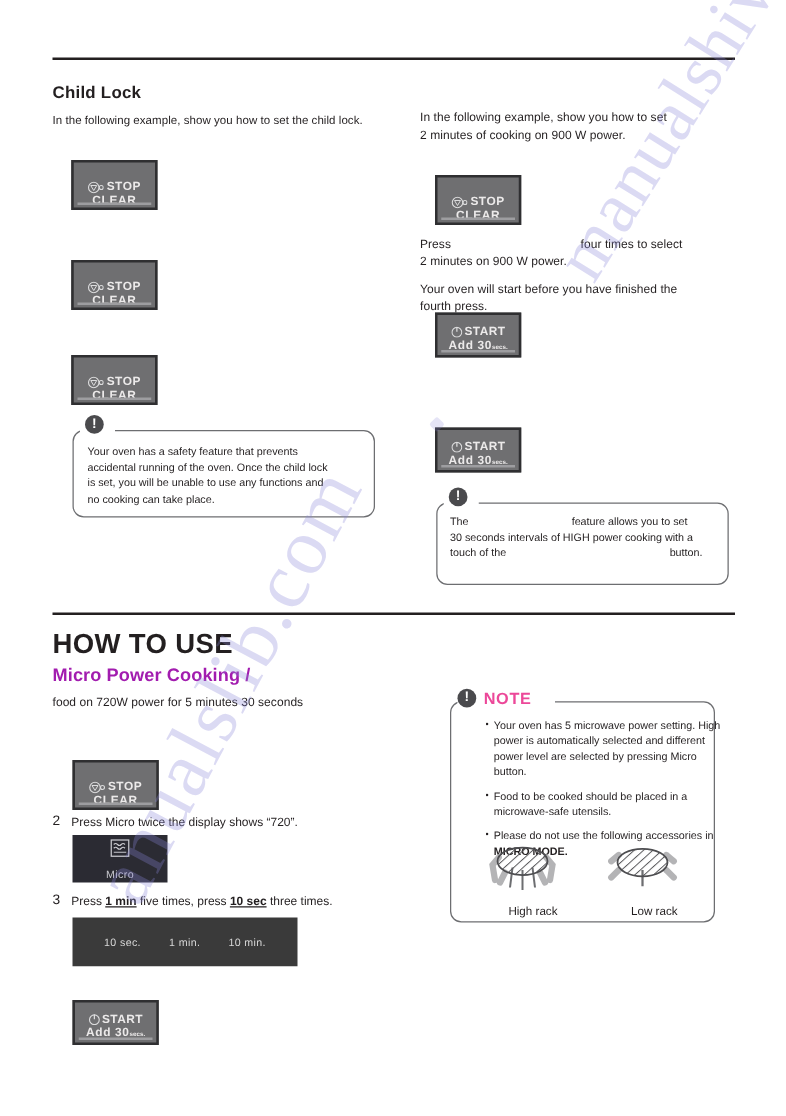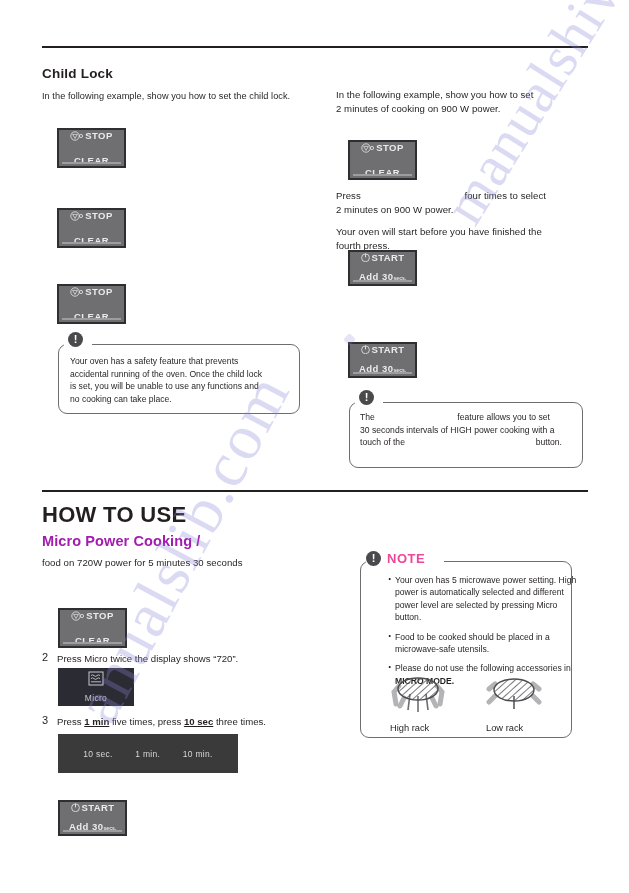--- a/index.html
+++ b/index.html
@@ -101,21 +101,21 @@
 
   
   .btn {
     position: absolute;
     box-sizing: border-box;
     border: 2.5px solid #2f2f31;
     background: #6f6f71;
     display: flex;
     flex-direction: column;
     align-items: center;
-    justify-content: space-between;
+    justify-content: flex-end;
     color: #e9e9ea;
     font-size: 9px;
     line-height: 11px;
     overflow: hidden;
   }
   .btn .row1 {
     display: flex;
     align-items: center;
     gap: 2px;
     font-weight: bold;
@@ -256,21 +256,21 @@
 
   
   .rack-wrap {
     position: absolute;
     display: flex;
     width: 192px;
     left: 370px;
     justify-content: space-around;
     z-index: 3;
   }
-  .rack-item { text-align: left; }
+  .rack-item { text-align: right; }
   .rack-label {
     font-size: 9.3px;
     margin-top: 1px;
     color: #231f20;
   }
 
   
   .step-num {
     position: absolute;
     font-size: 11px;

